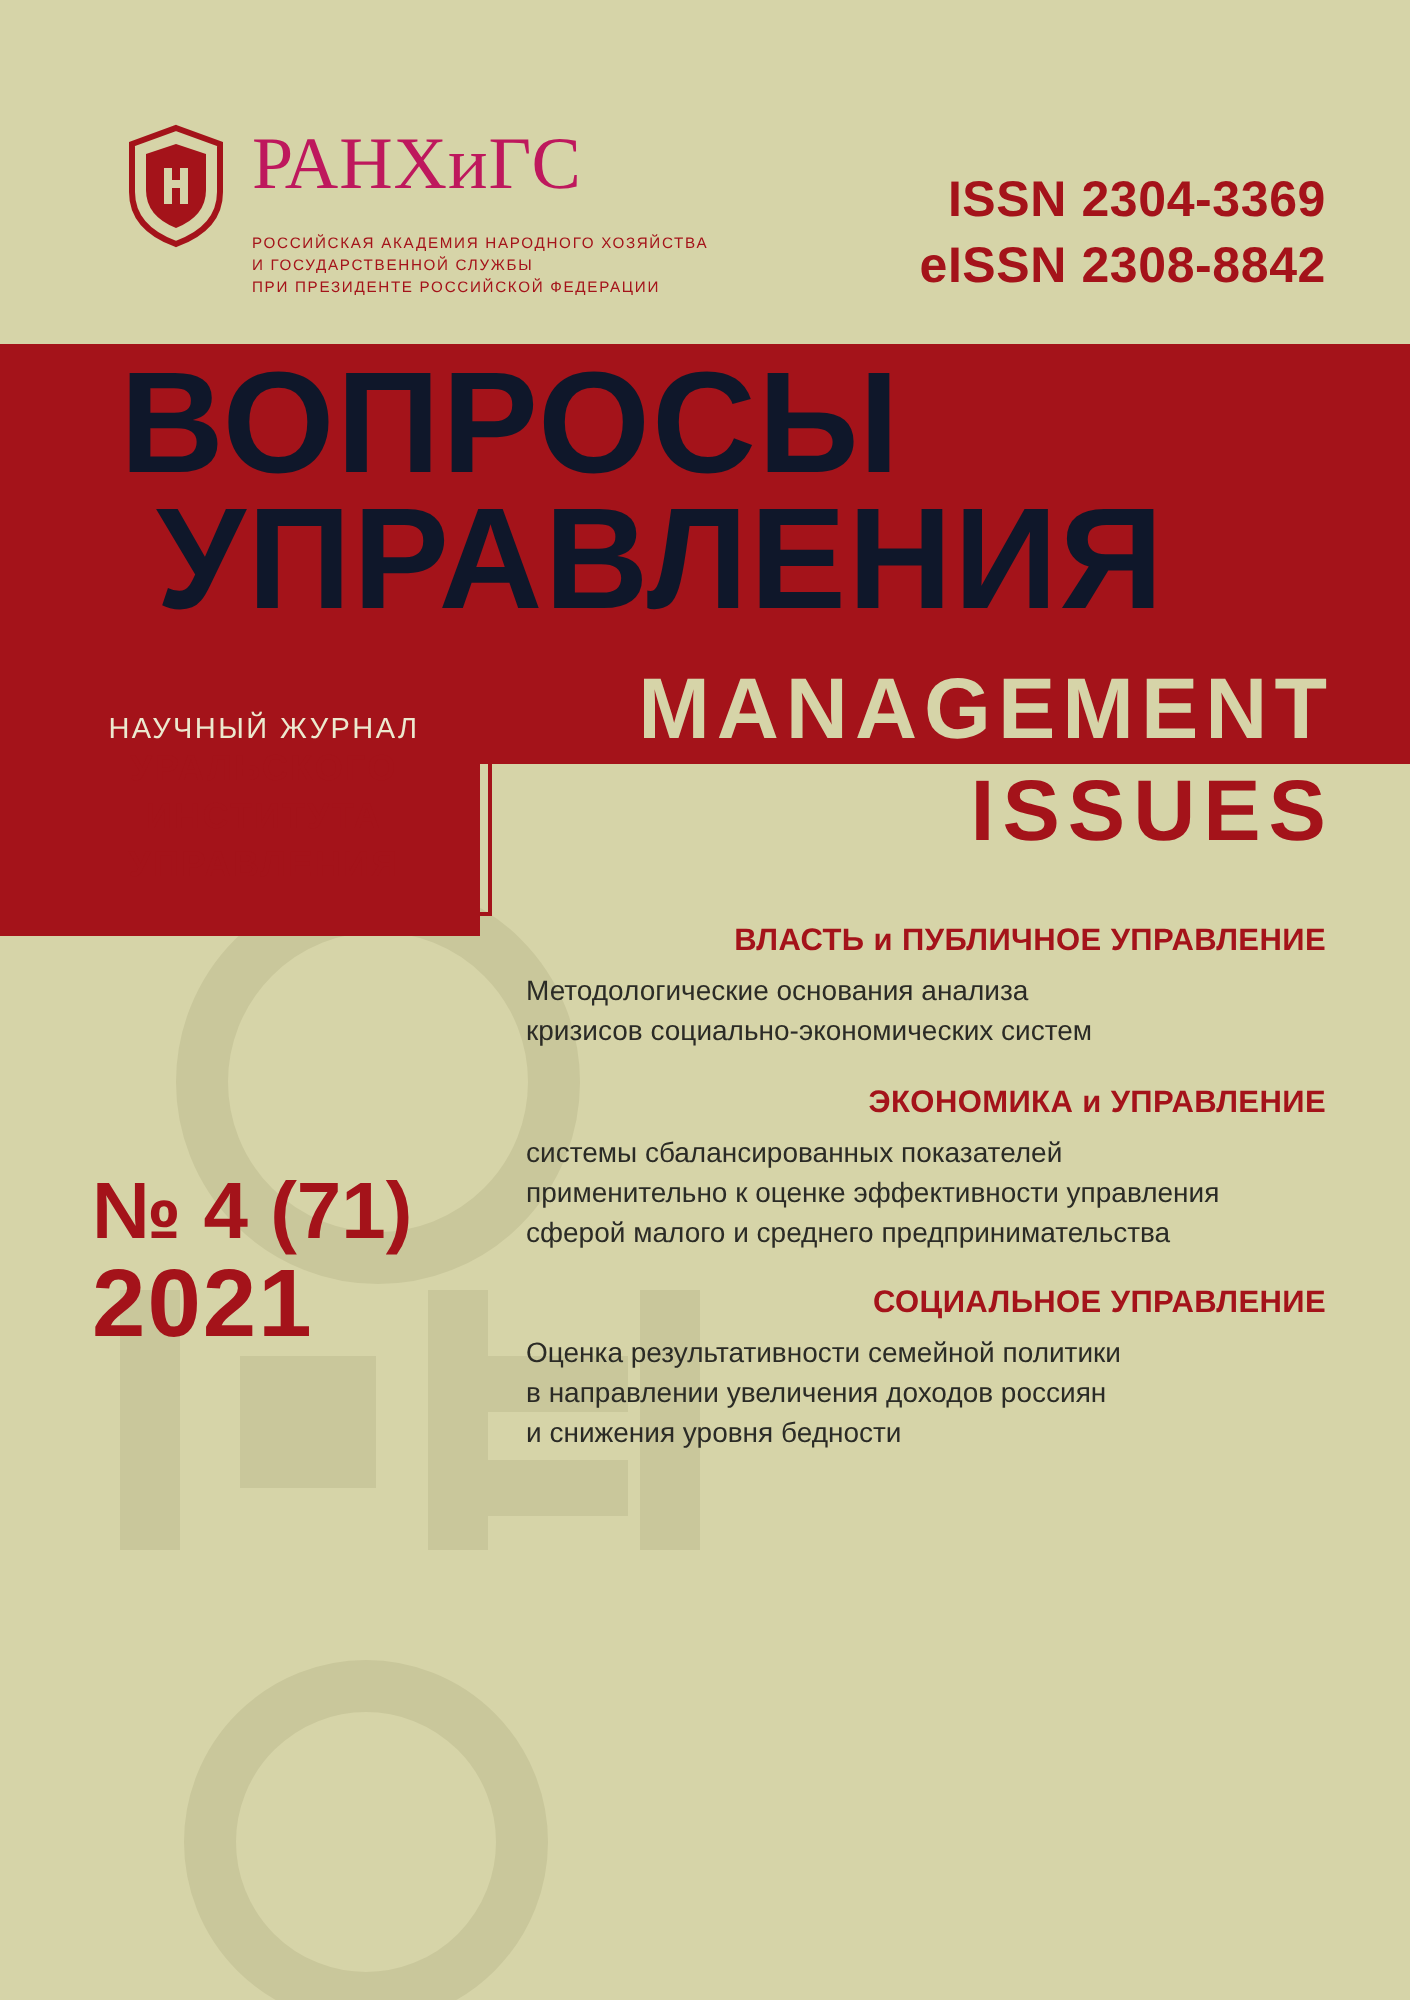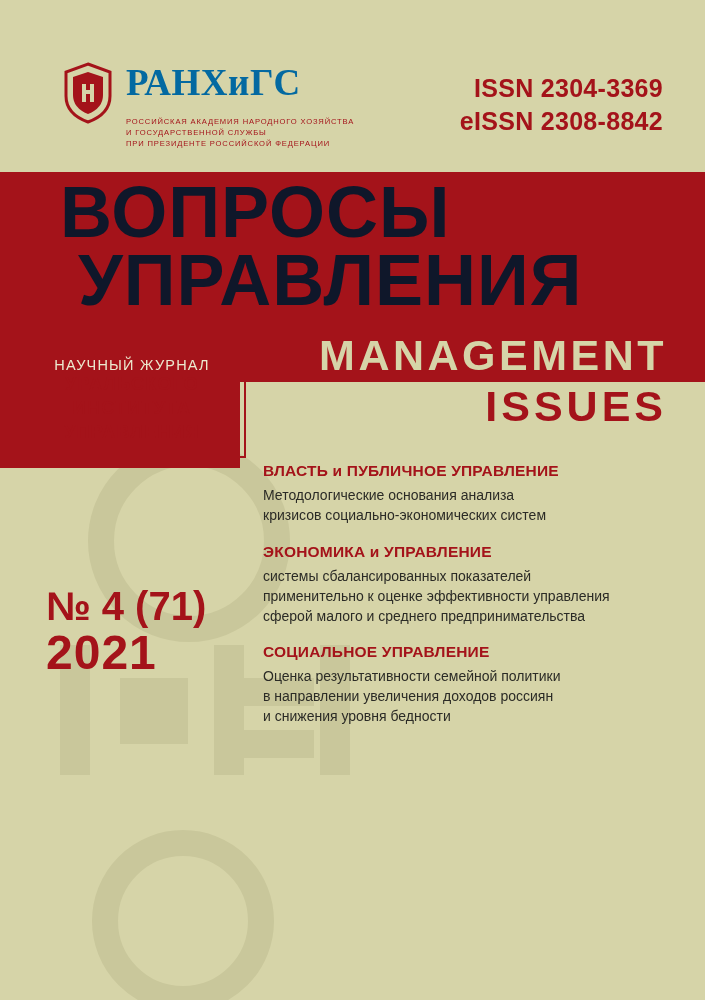--- a/index.html
+++ b/index.html
@@ -73,41 +73,41 @@
   .emblem {
     width: 52px;
     height: 62px;
     position: relative;
     margin-right: 12px;
   }
   .emblem svg { display: block; }
   .logo-text-wrap { padding-top: 2px; }
   .logo-main {
     font-size: 37px;
-    font-weight: bold;
-    color: #0369a1;
+    font-weight: normal;
+    color: #be185d;
     letter-spacing: 0.5px;
     line-height: 1;
     font-family: "Liberation Serif", serif;
   }
   .logo-sub {
     margin-top: 16px;
     font-size: 7.6px;
     font-weight: normal;
     color: #a4131a;
     letter-spacing: 0.85px;
     line-height: 1.42;
     font-family: "Liberation Sans", sans-serif;
   }
 
   
   .issn {
     position: absolute;
     right: 42px;
-    top: 72px;
+    top: 84px;
     text-align: right;
     color: #a4131a;
     font-weight: bold;
     font-size: 25px;
     line-height: 1.32;
     letter-spacing: 0.3px;
   }
 
   
   .title-ru {
@@ -180,20 +180,21 @@
     top: 462px;
     width: 400px;
   }
   .section { margin-bottom: 17px; }
   .sec-head {
     color: #a4131a;
     font-size: 15.5px;
     font-weight: bold;
     letter-spacing: 0.2px;
     margin-bottom: 6px;
+    text-align: right;
   }
   .sec-line {
     color: #2b2b26;
     font-size: 14px;
     line-height: 1.42;
   }
 </style>
 </head>
 <body>
 

